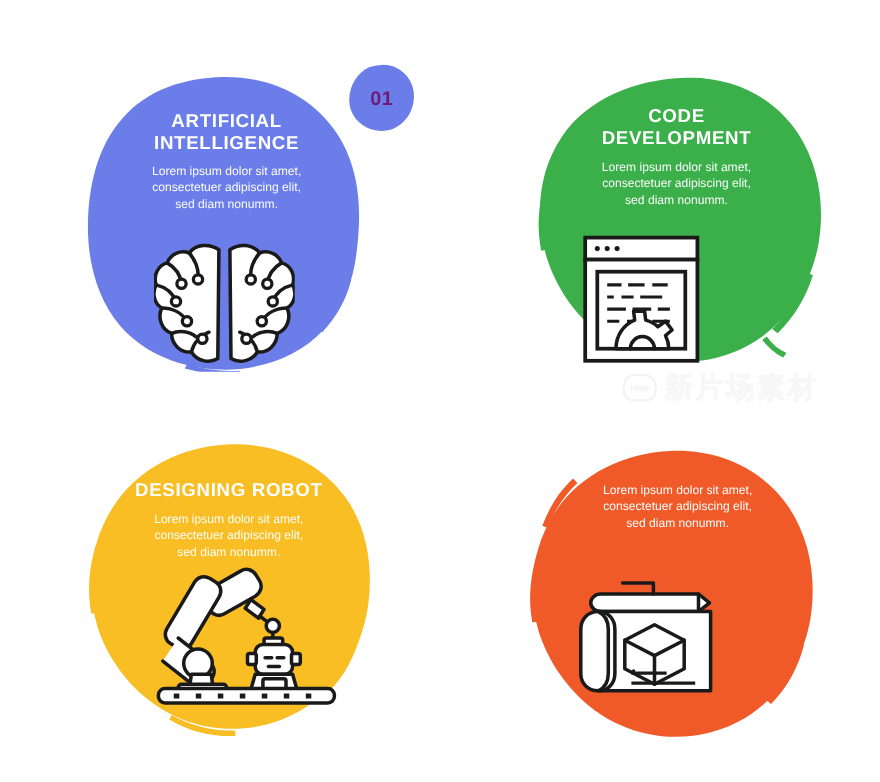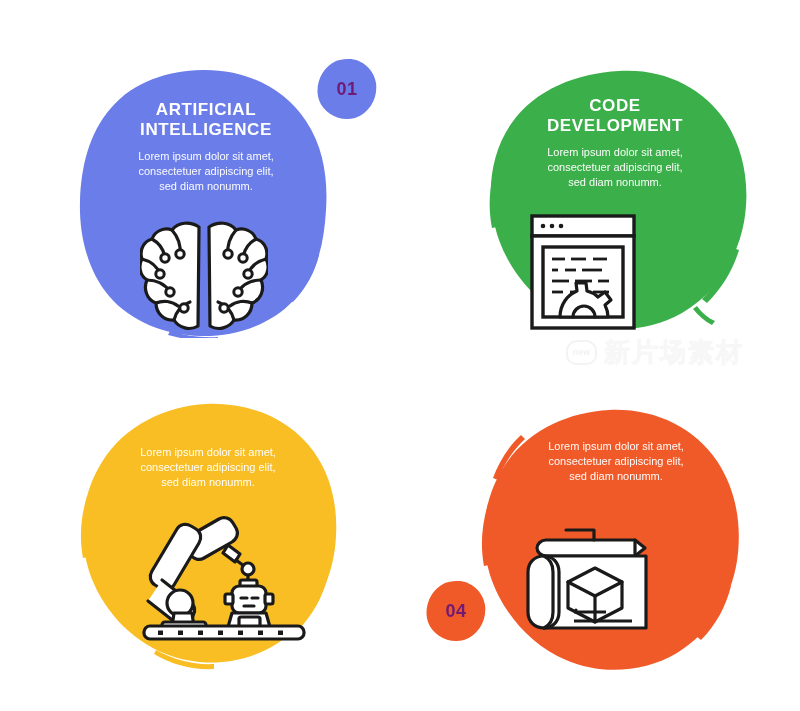--- a/index.html
+++ b/index.html
@@ -294,20 +294,21 @@
           C54 238 25 206 13 169
           C2 134 5 93 26 60
           C49 23 90 4 130 2 Z"></path>
         <path fill="#F8BE23" d="M16 96 C10 116 9 136 12 155 L7 156 C3 135 5 114 11 94 Z"></path>
         <path fill="#F8BE23" d="M246 172 C241 192 231 210 217 224 L222 228 C237 213 247 194 252 174 Z"></path>
         <path fill="#F8BE23" d="M80 248 C98 258 118 263 138 262 L138 267 C117 268 96 263 78 252 Z"></path>
       </svg>
     </div>
 
     <div class="panel-text" style="left:12px; top:58px; width:248px;">
+      <div class="panel-title">DESIGNING ROBOT</div>
       <div class="panel-desc">Lorem ipsum dolor sit amet,
 consectetuer adipiscing elit,
 sed diam nonumm.</div>
     </div>
 
     <div class="icon-wrap" style="left:68px; top:132px;">
       <svg width="168" height="132" viewBox="0 0 168 132">
         <g stroke="#1a1a1a" stroke-width="3.2" fill="#ffffff" stroke-linejoin="round" stroke-linecap="round">
 
           <path d="M51 25 L79 9 C84 6 90 8 93 13 L96 18
@@ -414,28 +415,20 @@
 
           <line x1="54" y1="92" x2="54" y2="92"></line>
         </g>
         <g stroke="#1a1a1a" stroke-width="3" stroke-linecap="butt">
           <line x1="52" y1="94" x2="84" y2="94"></line>
           <line x1="52" y1="103" x2="110" y2="103"></line>
         </g>
       </svg>
     </div>
 
-    <div class="badge" style="left:5px; top:190px; width:62px; height:62px;">
-      <svg width="62" height="62" viewBox="0 0 62 62">
-        <path fill="#F05A28" d="M31 1 C45 0 58 11 60 25
-          C62 40 54 55 39 60 C24 64 8 56 3 42
-          C-2 27 6 9 20 3 C23 2 27 1 31 1 Z"></path>
-      </svg>
-      <div class="badge-num">04</div>
-    </div>
   </div>
 
   <div class="watermark">
     <div class="wm-badge">new</div>
     <div class="wm-text">新片场素材</div>
   </div>
 
 </div>
 
 </body></html>

